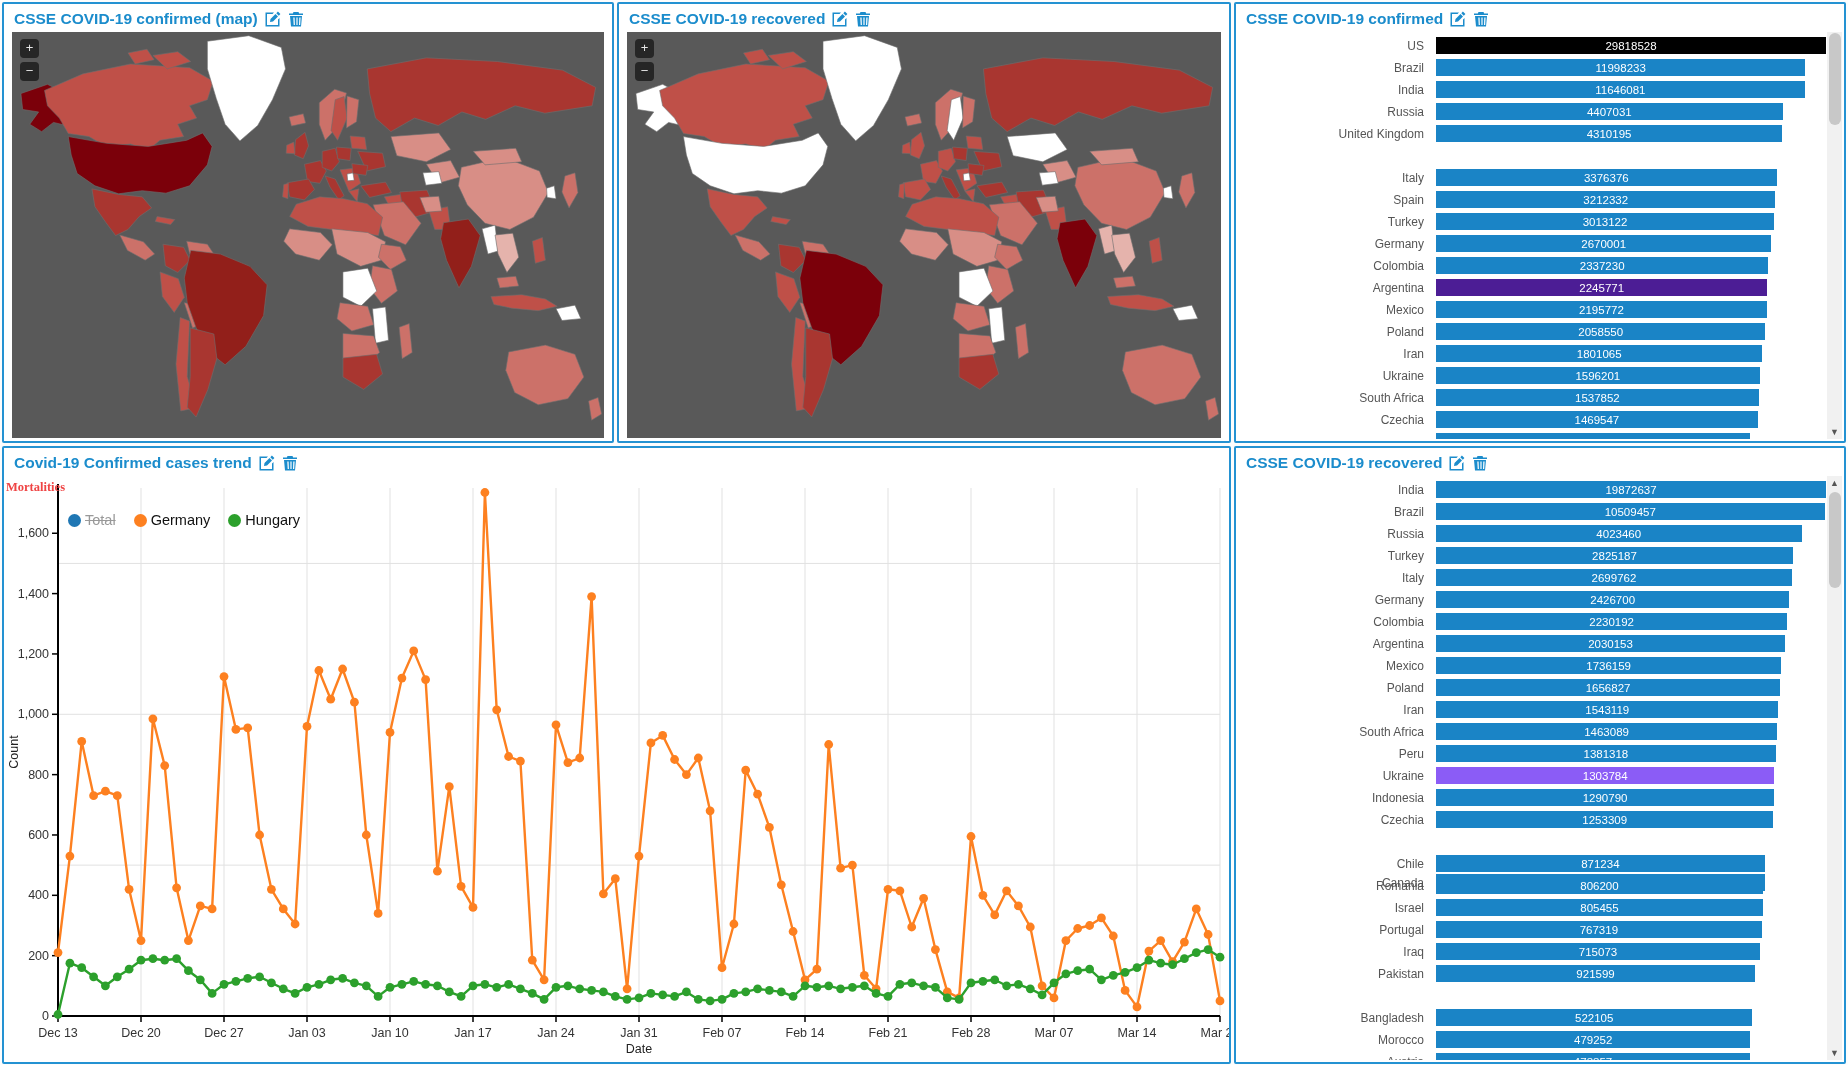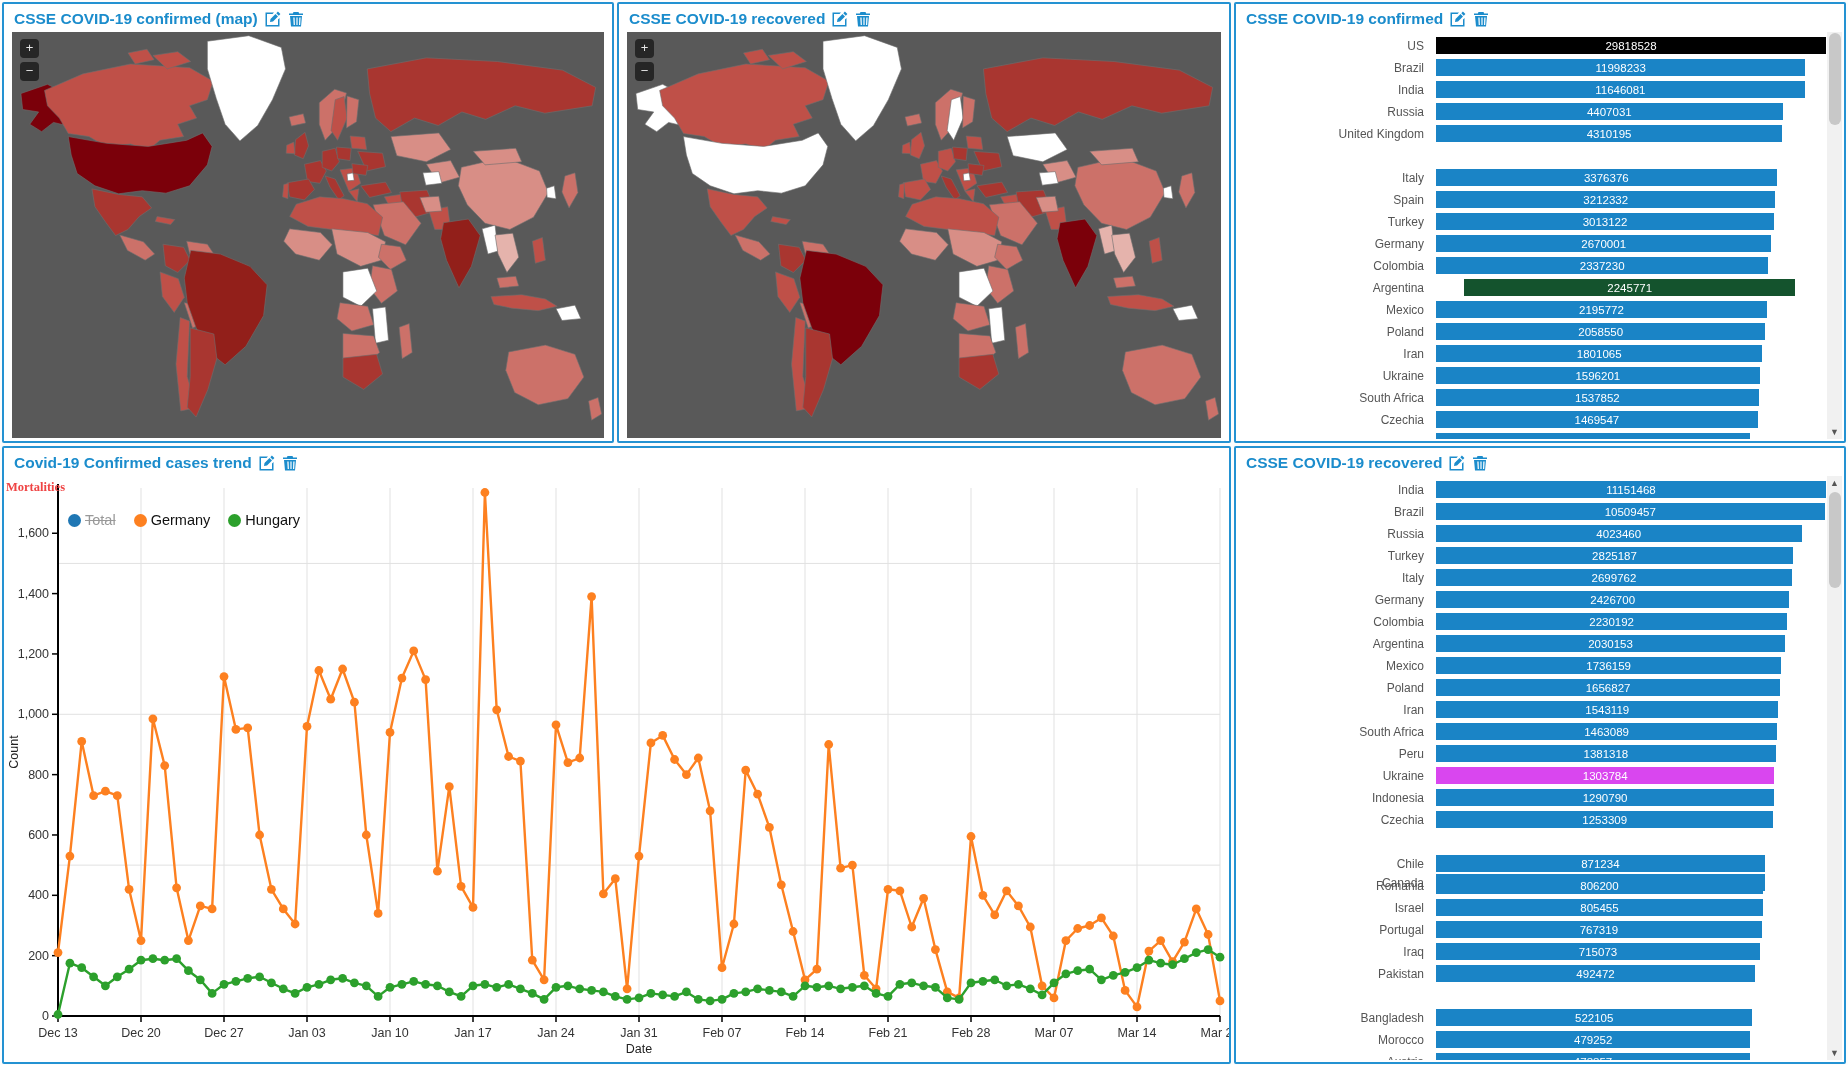--- a/index.html
+++ b/index.html
@@ -327,21 +327,21 @@
           <span class="rowchart-label">Colombia</span>
           <div class="rowchart-bararea">
             <div class="rowchart-bar" style="background: rgb(26, 132, 198); width: 85.21%;">
               <span class="rowchart-value">2337230</span>
             </div>
           </div>
         </div>
         <div class="rowchart-row" style="top: 247px;">
           <span class="rowchart-label">Argentina</span>
           <div class="rowchart-bararea">
-            <div class="rowchart-bar" style="background: #14532d; width: 84.97%; margin-left: 28px;">
+            <div class="rowchart-bar" style="background: #4c1d95; width: 84.97%;">
               <span class="rowchart-value">2245771</span>
             </div>
           </div>
         </div>
         <div class="rowchart-row" style="top: 269px;">
           <span class="rowchart-label">Mexico</span>
           <div class="rowchart-bararea">
             <div class="rowchart-bar" style="background: rgb(26, 132, 198); width: 84.84%;">
               <span class="rowchart-value">2195772</span>
             </div>
@@ -719,21 +719,21 @@
           <svg viewBox="0 0 16 16" fill="#1b8ccc">
             <path d="M5.5 1h5l.7 1.5H15V4H1V2.5h3.8L5.5 1zM2 5h12l-1 10.5H3L2 5zm3.3 1.5l.4 7.5h1.2l-.3-7.5H5.3zm3.1 0v7.5h1.2V6.5H8.4zm2.9 0l-.3 7.5h1.2l.4-7.5h-1.3z"></path>
           </svg>
         </span>
     </div>
     <div class="rows-wrap" id="rows-recovered">
         <div class="rowchart-row" style="top: 5px;">
           <span class="rowchart-label">India</span>
           <div class="rowchart-bararea">
             <div class="rowchart-bar" style="background: rgb(26, 132, 198); width: 100%;">
-              <span class="rowchart-value">11151468</span>
+              <span class="rowchart-value">19872637</span>
             </div>
           </div>
         </div>
         <div class="rowchart-row" style="top: 27px;">
           <span class="rowchart-label">Brazil</span>
           <div class="rowchart-bararea">
             <div class="rowchart-bar" style="background: rgb(26, 132, 198); width: 99.63%;">
               <span class="rowchart-value">10509457</span>
             </div>
           </div>
@@ -822,21 +822,21 @@
           <span class="rowchart-label">Peru</span>
           <div class="rowchart-bararea">
             <div class="rowchart-bar" style="background: rgb(26, 132, 198); width: 87.13%;">
               <span class="rowchart-value">1381318</span>
             </div>
           </div>
         </div>
         <div class="rowchart-row" style="top: 291px;">
           <span class="rowchart-label">Ukraine</span>
           <div class="rowchart-bararea">
-            <div class="rowchart-bar" style="background: #d946ef; width: 86.77%;">
+            <div class="rowchart-bar" style="background: #8b5cf6; width: 86.77%;">
               <span class="rowchart-value">1303784</span>
             </div>
           </div>
         </div>
         <div class="rowchart-row" style="top: 313px;">
           <span class="rowchart-label">Indonesia</span>
           <div class="rowchart-bararea">
             <div class="rowchart-bar" style="background: rgb(26, 132, 198); width: 86.71%;">
               <span class="rowchart-value">1290790</span>
             </div>
@@ -895,21 +895,21 @@
           <div class="rowchart-bararea">
             <div class="rowchart-bar" style="background: rgb(26, 132, 198); width: 83.07%;">
               <span class="rowchart-value">715073</span>
             </div>
           </div>
         </div>
         <div class="rowchart-row" style="top: 489px;">
           <span class="rowchart-label">Pakistan</span>
           <div class="rowchart-bararea">
             <div class="rowchart-bar" style="background: rgb(26, 132, 198); width: 81.82%;">
-              <span class="rowchart-value">492472</span>
+              <span class="rowchart-value">921599</span>
             </div>
           </div>
         </div>
         <div class="rowchart-row" style="top: 533px;">
           <span class="rowchart-label">Bangladesh</span>
           <div class="rowchart-bararea">
             <div class="rowchart-bar" style="background: rgb(26, 132, 198); width: 81.13%;">
               <span class="rowchart-value">522105</span>
             </div>
           </div>

